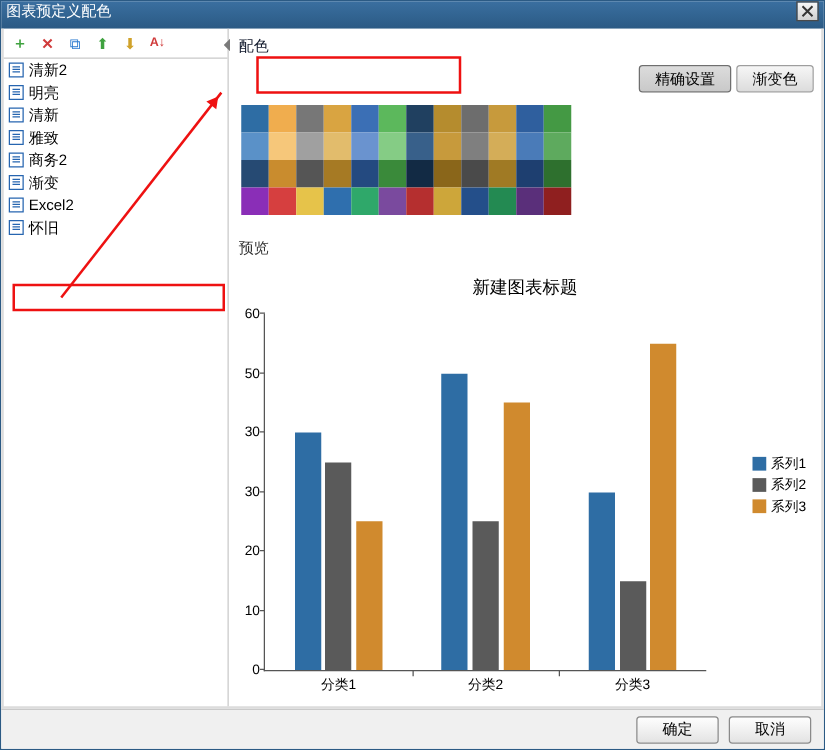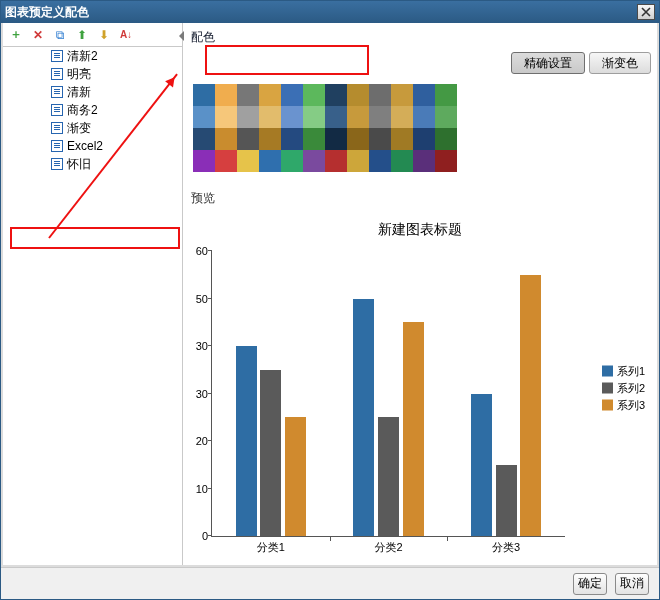--- a/index.html
+++ b/index.html
@@ -1,25 +1,25 @@
 <!DOCTYPE html>
 <html><head>
 <meta charset="utf-8">
 <style>
   * { box-sizing: border-box; }
   html, body { margin:0; padding:0; font-family: "Microsoft YaHei","SimSun",Arial,sans-serif; font-size:12px; background:#fff; }
   .window { width:660px; height:600px; border:1px solid #2b5a84; display:flex; flex-direction:column; position:relative; }
-  .titlebar { background:linear-gradient(#3a6fa0,#2b5a84); height:22px; color:#fff; display:flex; align-items:center; padding:0 4px; font-weight:bold; }
+  .titlebar { background:linear-gradient(#3a6fa0,#2b5a84); height:22px; color:#fff; display:flex; padding:0 4px; font-weight:normal; }
   .titlebar-spacer { flex:1; }
   .close-btn { width:18px; height:16px; background:linear-gradient(#f7f7f7,#cfcfcf); border:1px solid #4a4a4a; display:flex; align-items:center; justify-content:center; cursor:pointer; }
   .body { flex:1; display:flex; border:2px solid #dcdcdc; border-top:none; background:#fff; }
   .left { width:180px; display:flex; flex-direction:column; border-right:1px solid #c9c9c9; }
   .toolbar { height:24px; display:flex; align-items:center; gap:8px; padding:0 6px; border-bottom:1px solid #c9c9c9; }
   .tb-icon { width:14px; height:14px; display:flex; align-items:center; justify-content:center; cursor:pointer; }
-  .list { flex:1; overflow:auto;margin-left:44px; }
+  .list { flex:1; overflow:auto; }
   .list-item { height:18px; display:flex; align-items:center; gap:4px; padding:0 4px; cursor:pointer; }
   .list-item.sel { background:#2a6fd6; color:#fff; }
   .doc-icon { width:12px; height:12px; border:1px solid #2665b0; display:inline-block; background:#fff; position:relative; }
   .doc-icon::after { content:""; position:absolute; left:2px; top:2px; width:6px; height:1px; background:#2665b0; box-shadow:0 2px 0 #2665b0, 0 4px 0 #2665b0; }
   .right { flex:1; display:flex; flex-direction:column; padding:4px 6px 0 6px; position:relative; }
   .expand-handle { position:absolute; left:-6px; top:6px; width:10px; height:14px; cursor:pointer; display:flex; align-items:center; justify-content:center; }
   .section-label { color:#0f172a; padding:2px 0 6px 2px; }
   .tab-row { display:flex; gap:4px;justify-content:flex-end; }
   .tab-btn { height:22px; padding:0 12px; background:linear-gradient(#f6f6f6,#dcdcdc); border:1px solid #9e9e9e; border-radius:3px; cursor:pointer; display:flex; align-items:center; }
   .tab-btn.active { background:linear-gradient(#dcdcdc,#c9c9c9); border-color:#6f6f6f; }
@@ -32,21 +32,21 @@
   .plot-wrap { position:absolute; left:22px; right:86px; top:34px; bottom:22px; }
   .plot { position:absolute; inset:0; border-left:1px solid #555; border-bottom:1px solid #555; }
   .ytick { position:absolute; right:100%; transform:translateY(50%); padding-right:4px; font-size:11px; }
   .xtick { position:absolute; top:100%; transform:translateX(-50%); padding-top:4px; font-size:11px; }
   .xdiv { position:absolute; top:100%; height:5px; border-left:1px solid #555; }
   .bar { position:absolute; bottom:0; }
   .legend { position:absolute; right:6px; top:50%; transform:translateY(-50%); font-size:11px; }
   .leg-item { display:flex; align-items:center; gap:4px; margin:2px 0; }
   .leg-sw { width:11px; height:11px; }
   .footer { height:32px; border-top:1px solid #c9c9c9; display:flex; align-items:center; justify-content:flex-end; gap:8px; padding:0 10px; background:#f0f0f0; }
-  .btn { height:22px; padding:0 4px; background:linear-gradient(#fefefe,#e3e3e3); border:1px solid #8a8a8a; border-radius:3px; cursor:pointer; display:flex; align-items:center; }
+  .btn { height:22px; padding:0 20px; background:linear-gradient(#fefefe,#e3e3e3); border:1px solid #8a8a8a; border-radius:3px; cursor:pointer; display:flex; align-items:center; }
   
   .anno { position:absolute; pointer-events:none; }
   .anno-box { position:absolute; border:2px solid #e11; }
   .anno-line { position:absolute; background:#e11; height:2px; transform-origin:0 50%; }
   .anno-line::after { content:""; position:absolute; right:-1px; top:-4px; border:5px solid transparent; border-left:9px solid #e11; }
 </style>
 </head>
 <body>
 
 <div class="window">
@@ -76,20 +76,24 @@
             <span class="doc-icon"></span>
             <span>清新2</span>
           </div>
           <div class="list-item">
             <span class="doc-icon"></span>
             <span>明亮</span>
           </div>
           <div class="list-item">
             <span class="doc-icon"></span>
             <span>清新</span>
+          </div>
+          <div class="list-item">
+            <span class="doc-icon"></span>
+            <span>雅致</span>
           </div>
           <div class="list-item">
             <span class="doc-icon"></span>
             <span>商务2</span>
           </div>
           <div class="list-item">
             <span class="doc-icon"></span>
             <span>渐变</span>
           </div>
           <div class="list-item">

